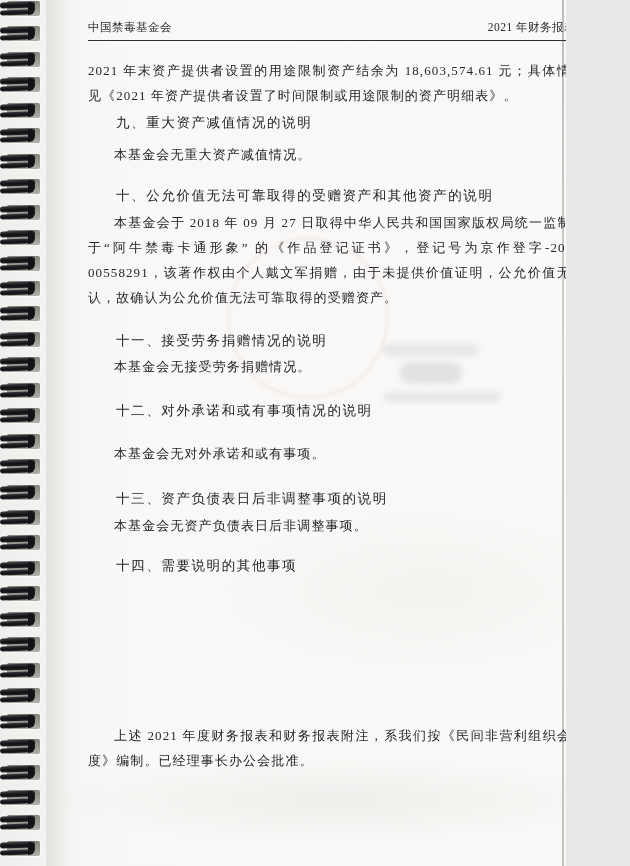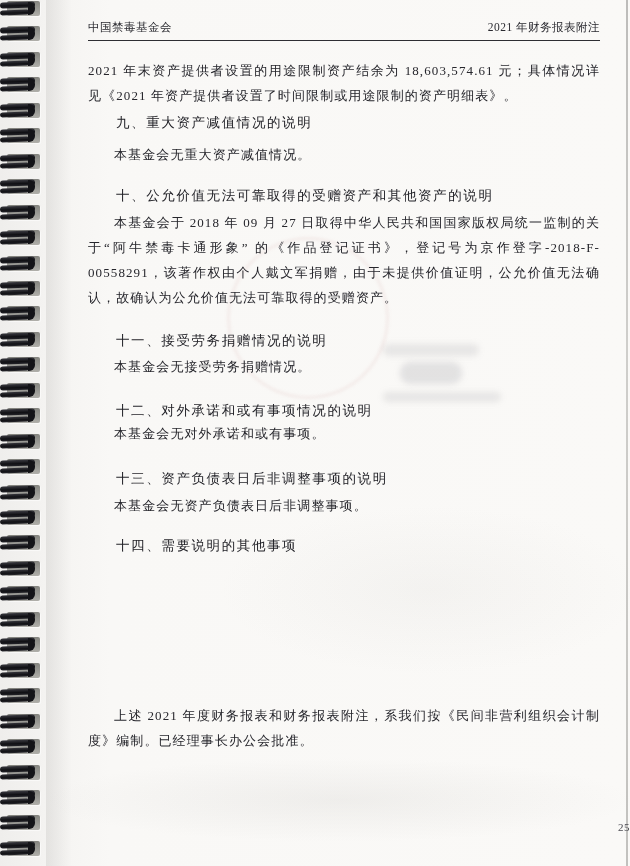--- a/index.html
+++ b/index.html
@@ -4,21 +4,21 @@
 <style>
   html, body { margin: 0; padding: 0; }
   body {
     width: 630px; height: 866px;
     font-family: "Liberation Serif", "DejaVu Serif", serif;
     background: #e9e8e6;
     overflow: hidden;
   }
   .page {
     position: relative;
-    width: 630px; height: 866px;
+    width: 566px; height: 866px;
     background:
       radial-gradient(ellipse 420px 60px at 340px 800px, rgba(190,188,184,0.18), rgba(0,0,0,0) 70%),
       radial-gradient(ellipse 300px 120px at 430px 590px, rgba(205,203,199,0.14), rgba(0,0,0,0) 70%),
       linear-gradient(90deg, #efeeec 0px, #f5f4f2 55px, #f9f8f6 110px, #faf9f7 100%);
     overflow: hidden;
   }
   
   .spine { position: absolute; left: 0; top: 0; width: 60px; height: 866px; z-index: 5; }
   .loop { position: absolute; left: 0; width: 48px; height: 17px; }
   .loop i { display: block; position: absolute; }
@@ -320,21 +320,21 @@
     </div>
     <div class="doc-body">
         <div class="para no-indent" style="margin-top: 17px;">2021 年末资产提供者设置的用途限制资产结余为 18,603,574.61 元；具体情况详见《2021 年资产提供者设置了时间限制或用途限制的资产明细表》。</div>
         <div class="heading" style="margin-top: 5px;">九、重大资产减值情况的说明</div>
         <div class="para" style="margin-top: 9px;">本基金会无重大资产减值情况。</div>
         <div class="heading" style="margin-top: 19px;">十、公允价值无法可靠取得的受赠资产和其他资产的说明</div>
         <div class="para" style="margin-top: 4px;">本基金会于 2018 年 09 月 27 日取得中华人民共和国国家版权局统一监制的关于“阿牛禁毒卡通形象” 的《作品登记证书》，登记号为京作登字-2018-F-00558291，该著作权由个人戴文军捐赠，由于未提供价值证明，公允价值无法确认，故确认为公允价值无法可靠取得的受赠资产。</div>
         <div class="heading" style="margin-top: 21px;">十一、接受劳务捐赠情况的说明</div>
         <div class="para" style="margin-top: 3px;">本基金会无接受劳务捐赠情况。</div>
         <div class="heading" style="margin-top: 22px;">十二、对外承诺和或有事项情况的说明</div>
-        <div class="para" style="margin-top: 0;">本基金会无对外承诺和或有事项。</div>
+        <div class="para" style="margin-top: 20px;">本基金会无对外承诺和或有事项。</div>
         <div class="heading" style="margin-top: 23px;">十三、资产负债表日后非调整事项的说明</div>
         <div class="para" style="margin-top: 4px;">本基金会无资产负债表日后非调整事项。</div>
         <div class="heading" style="margin-top: 18px;">十四、需要说明的其他事项</div>
         <div class="para" style="margin-top: 147px;">上述 2021 年度财务报表和财务报表附注，系我们按《民间非营利组织会计制度》编制。已经理事长办公会批准。</div>
       </div>
   </div>
 
   <div class="pageno">25</div>
 </div>
 

